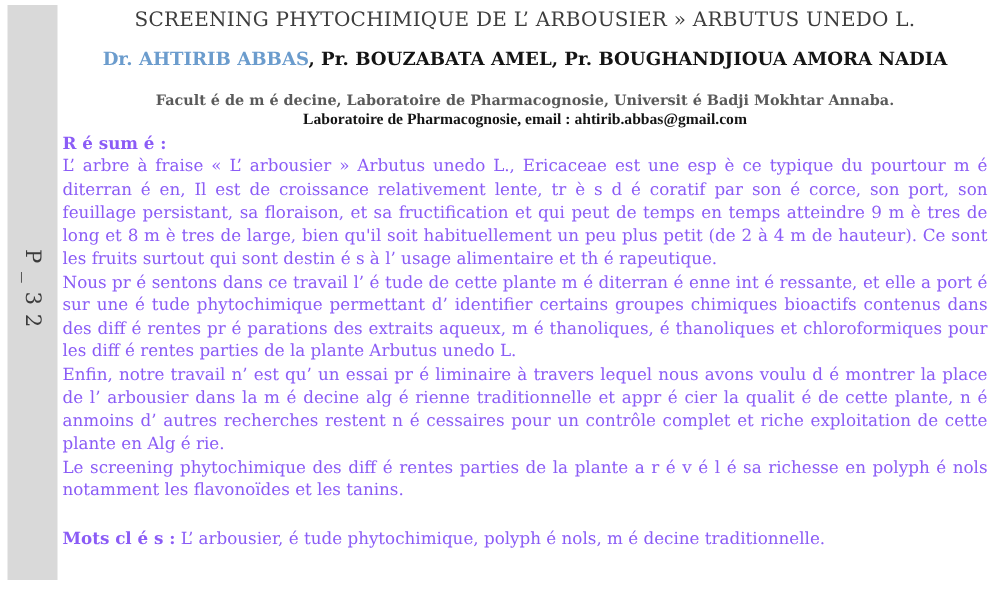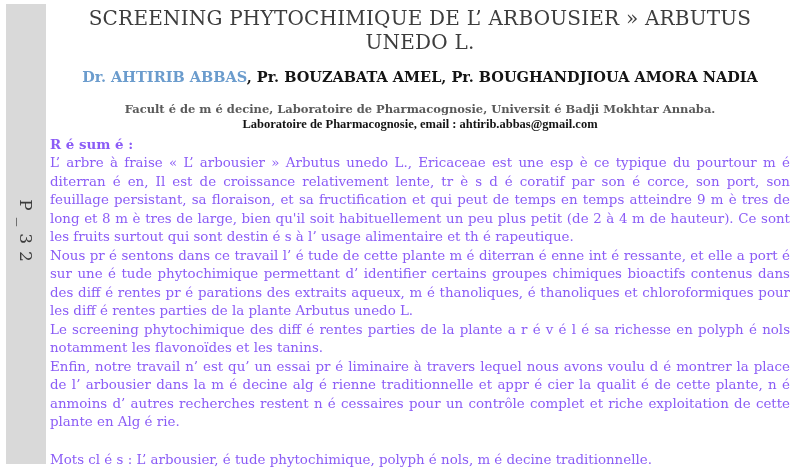--- a/index.html
+++ b/index.html
@@ -36,21 +36,21 @@
   }
   .content {
     position: absolute;
     left: 50px;
     top: 0;
     width: 740px;
   }
   .title {
     margin: 6px 0 0 0;
     text-align: center;
-    font-size: 20px;
+    font-size: 16px;
     font-weight: normal;
     color: #3d3d3d;
     line-height: 1.22;
     letter-spacing: 0.2px;
   }
   .authors {
     margin: 13px 0 17px 0;
     text-align: center;
     font-size: 14.5px;
     font-weight: bold;
@@ -78,21 +78,21 @@
     line-height: 18.5px;
     text-align: justify;
     color: #8b5cf6;
   }
   .abstract p { margin: 0; }
   .abstract-label { font-weight: bold; }
   .keywords {
     margin-top: 19px !important;
     text-align: left;
   }
-  .kw-label { font-weight: normal; }
+  .kw-label { font-weight: bold; }
 </style>
 </head>
 <body>
 
 <div class="page">
 
   <div class="side-tab">
     <span class="side-tab-label">P_32</span>
   </div>
 
@@ -105,22 +105,22 @@
     <p class="affiliation">Facult é de m é decine, Laboratoire de Pharmacognosie, Universit é Badji Mokhtar Annaba.</p>
 
     <p class="contact">Laboratoire de Pharmacognosie, email : ahtirib.abbas@gmail.com</p>
 
     <div class="abstract">
       <p>
         <span class="abstract-label">R é sum é :</span>
       </p>
       <p>L’ arbre à fraise « L’ arbousier » Arbutus unedo L., Ericaceae est une esp è ce typique du pourtour m é diterran é en, Il est de croissance relativement lente, tr è s d é coratif par son é corce, son port, son feuillage persistant, sa floraison, et sa fructification et qui peut de temps en temps atteindre 9 m è tres de long et 8 m è tres de large, bien qu'il soit habituellement un peu plus petit (de 2 à 4 m de hauteur). Ce sont les fruits surtout qui sont destin é s à l’ usage alimentaire et th é rapeutique.</p>
       <p>Nous pr é sentons dans ce travail l’ é tude de cette plante m é diterran é enne int é ressante, et elle a port é sur une é tude phytochimique permettant d’ identifier certains groupes chimiques bioactifs contenus dans des diff é rentes pr é parations des extraits aqueux, m é thanoliques, é thanoliques et chloroformiques pour les diff é rentes parties de la plante Arbutus unedo L.</p>
+      <p>Enfin, notre travail n’ est qu’ un essai pr é liminaire à travers lequel nous avons voulu d é montrer la place de l’ arbousier dans la m é decine alg é rienne traditionnelle et appr é cier la qualit é  de cette plante, n é anmoins d’ autres recherches restent n é cessaires pour un contrôle complet et riche exploitation de cette plante en Alg é rie.</p>
       <p>Le screening phytochimique des diff é rentes parties de la plante a r é v é l é  sa richesse en polyph é nols notamment les flavonoïdes et les tanins.</p>
-      <p>Enfin, notre travail n’ est qu’ un essai pr é liminaire à travers lequel nous avons voulu d é montrer la place de l’ arbousier dans la m é decine alg é rienne traditionnelle et appr é cier la qualit é  de cette plante, n é anmoins d’ autres recherches restent n é cessaires pour un contrôle complet et riche exploitation de cette plante en Alg é rie.</p>
 
       <p class="keywords">
         <span class="kw-label">Mots cl é s :</span>
         <span>L’ arbousier,  é tude phytochimique, polyph é nols, m é decine traditionnelle.</span>
       </p>
     </div>
 
   </div>
 </div>
 

